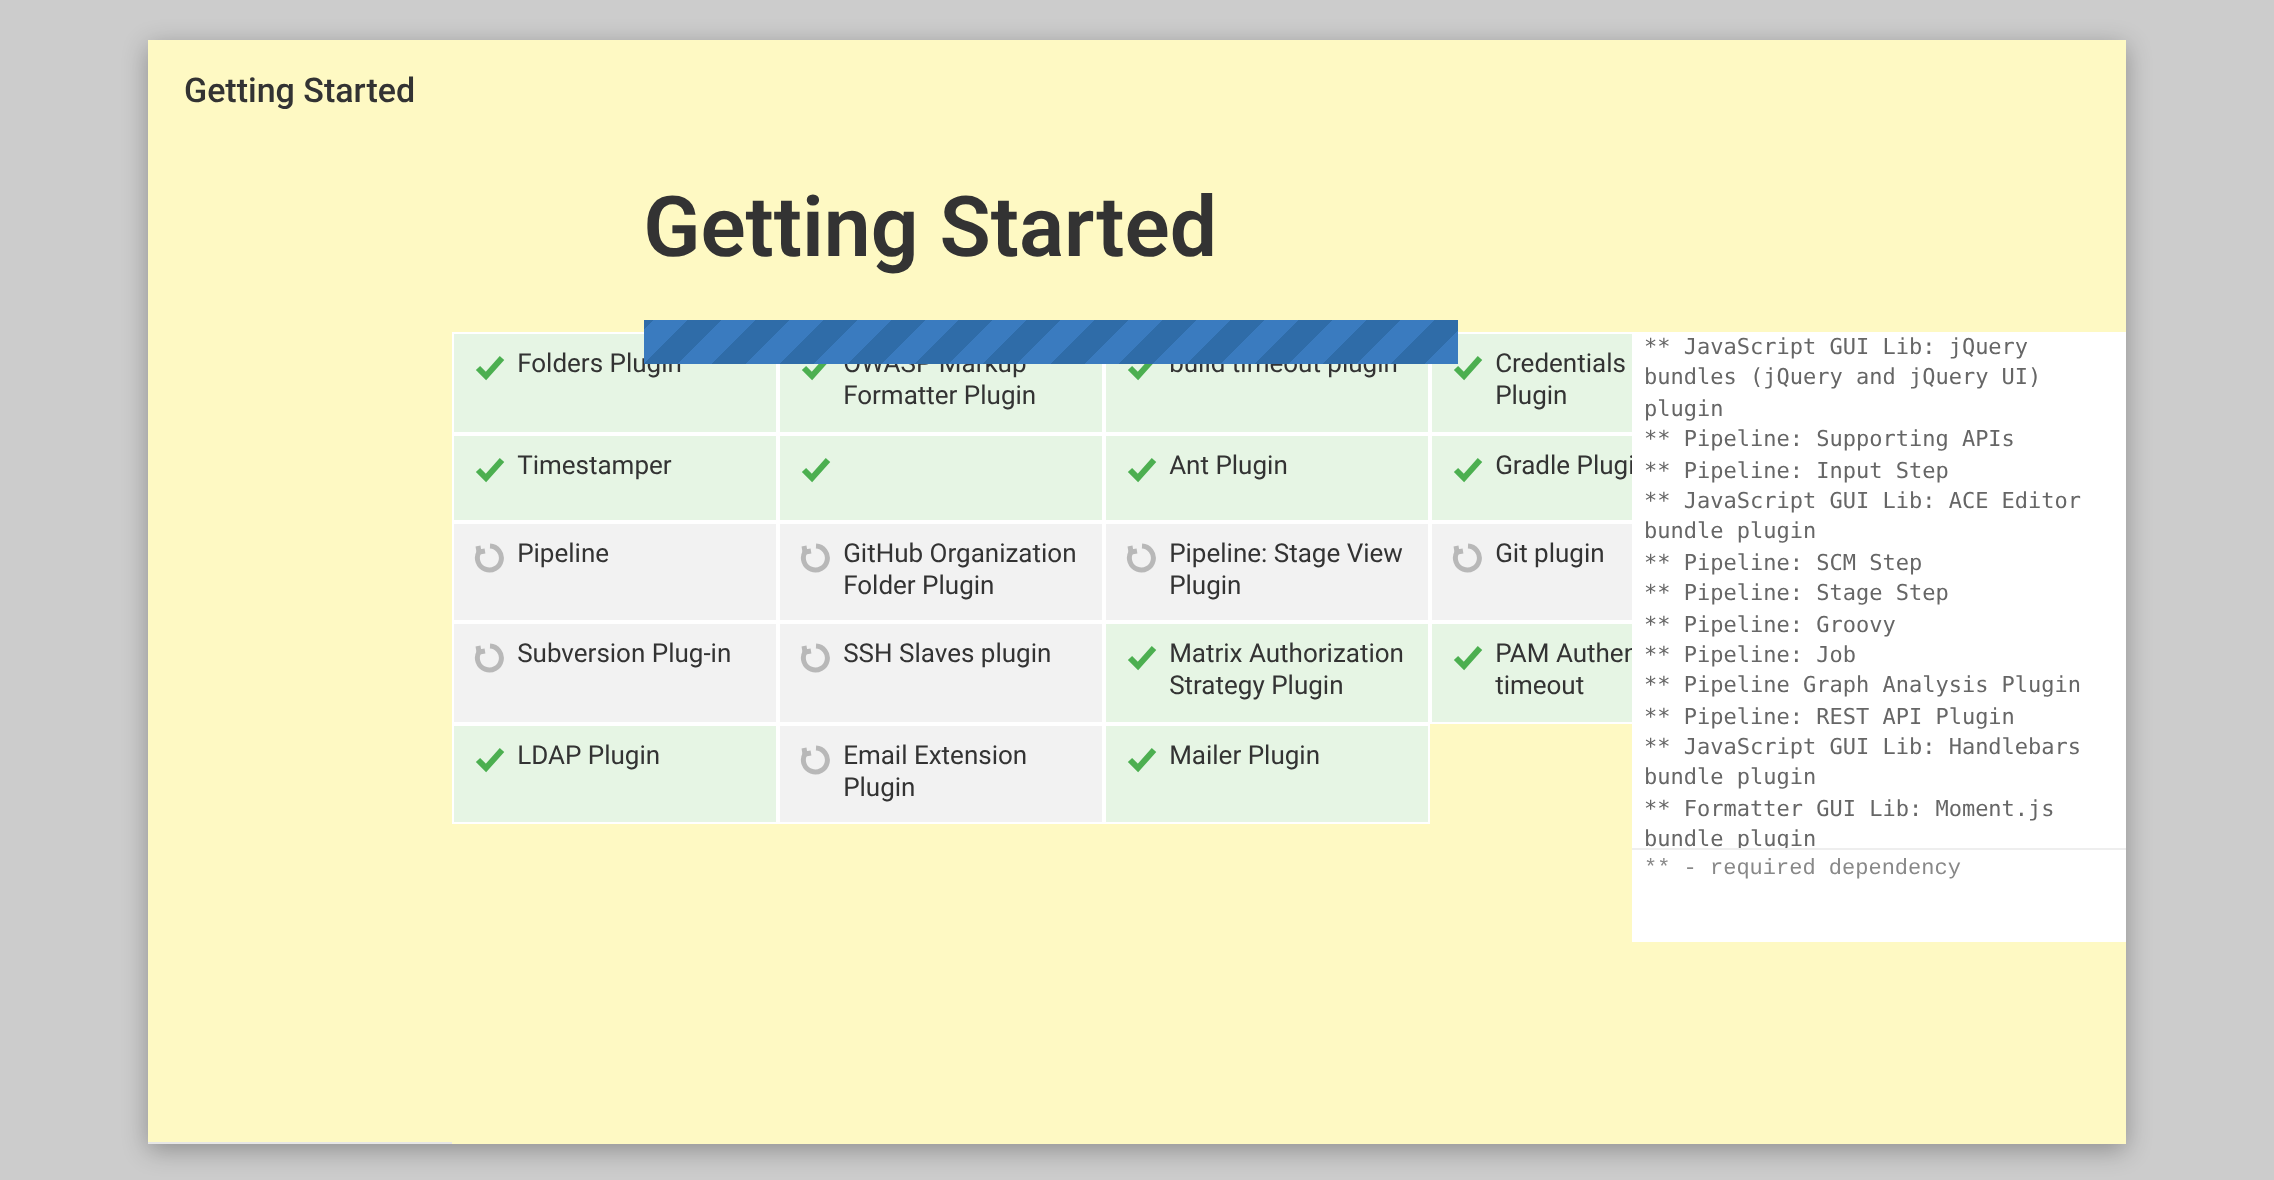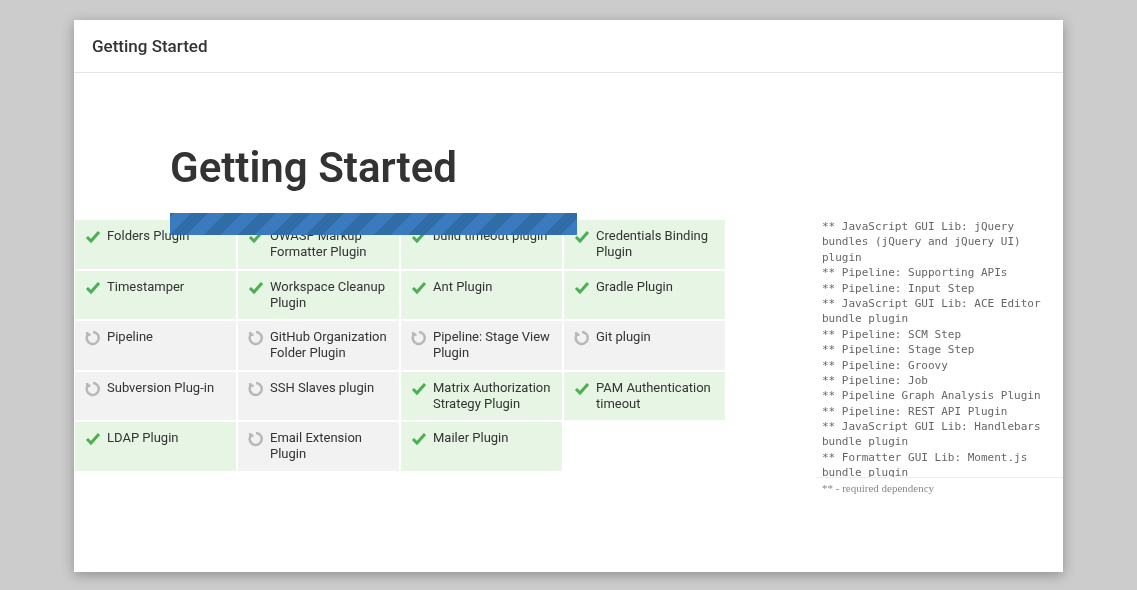--- a/index.html
+++ b/index.html
@@ -1,34 +1,34 @@
 <!DOCTYPE html>
 <html><head>
 <meta charset="utf-8">
 <style>
 * { box-sizing: border-box; margin: 0; padding: 0; }
 body { background: #cccccc; font-family: -apple-system, BlinkMacSystemFont, "Segoe UI", Roboto, Helvetica, Arial, sans-serif; width: 1137px; height: 590px; overflow: hidden; }
-.modal { position: absolute; left: 74px; top: 20px; width: 989px; height: 552px; background: #ffffff; box-shadow: 0 3px 12px rgba(0,0,0,0.3); display: flex; flex-direction: column; }
+.modal { position: absolute; left: 74px; top: 20px; width: 989px; height: 552px; background: #fef9c3; box-shadow: 0 3px 12px rgba(0,0,0,0.3); display: flex; flex-direction: row; }
 .modal-header { padding: 16px 18px; border-bottom: 1px solid #e6e6e6; font-size: 17px; font-weight: 500; color: #333; }
 .modal-body { flex: 1; position: relative; overflow: hidden; }
 .big-title { position: absolute; left: 96px; top: 70px; font-size: 42px; font-weight: 600; color: #333; z-index: 5; }
 .progress-bar { position: absolute; left: 96px; top: 140px; height: 22px; background: repeating-linear-gradient(-45deg, #3a7bbf 0 12px, #2f6ca8 12px 24px); z-index: 3; }
 .plugin-area { position: absolute; left: 0; top: 146px; width: 740px; }
 .plugin-panel { display: flex; flex-wrap: wrap; }
 .plugin-item { width: 163px; min-height: 44px; display: flex; align-items: flex-start; padding: 8px 8px 8px 10px; border: 1px solid #fff; font-size: 13px; color: #333; }
 .plugin-item.success { background: #e6f5e4; }
 .plugin-item.pending { background: #f2f2f2; }
 .plugin-icon { flex-shrink: 0; width: 16px; height: 16px; margin-right: 6px; margin-top: 1px; }
 .plugin-label { line-height: 1.25; }
 .check-svg { fill: none; stroke: #4caf50; stroke-width: 3; }
 .spin-svg { fill: none; stroke: #b8b8b8; stroke-width: 2.5; }
 .log-panel { position: absolute; right: 0; top: 146px; width: 247px; height: 305px; overflow-y: scroll; font-family: Menlo, Consolas, monospace; font-size: 11px; line-height: 1.4; color: #666; background: #fff; padding: 0 4px 0 4px; }
 .log-line { white-space: pre-wrap; padding: 0 2px; }
 .log-current { background: #e0e0e0; color: #333; }
-.log-legend { position: absolute; right: 0; top: 404px; width: 247px; font-family: Liberation Serif, serif; font-size: 11px; color: #888; padding: 4px 6px; border-top: 1px solid #eee; background: #fff; }
+.log-legend { position: absolute; right: 0; top: 404px; width: 247px; font-family: Liberation Mono, monospace; font-size: 11px; color: #888; padding: 4px 6px; border-top: 1px solid #eee; background: #fff; }
 .footer { position: absolute; left: 0; bottom: 0; width: 100%; padding: 12px 18px; font-size: 13px; color: #888; }
 </style>
 </head>
 <body>
 
 <div class="modal">
   <div class="modal-header">Getting Started</div>
   <div class="modal-body">
     <div class="big-title">Getting Started</div>
     <div class="progress-bar" style="width: 407px;"></div>
@@ -62,21 +62,20 @@
           <div class="plugin-item success">
             <svg class="plugin-icon" viewBox="0 0 16 16">
               <polyline class="check-svg" points="2,8 6,12 14,3"></polyline>
             </svg>
             <span class="plugin-label">Timestamper</span>
           </div>
           <div class="plugin-item success">
             <svg class="plugin-icon" viewBox="0 0 16 16">
               <polyline class="check-svg" points="2,8 6,12 14,3"></polyline>
             </svg>
-            <span class="plugin-label">Workspace Cleanup Plugin</span>
           </div>
           <div class="plugin-item success">
             <svg class="plugin-icon" viewBox="0 0 16 16">
               <polyline class="check-svg" points="2,8 6,12 14,3"></polyline>
             </svg>
             <span class="plugin-label">Ant Plugin</span>
           </div>
           <div class="plugin-item success">
             <svg class="plugin-icon" viewBox="0 0 16 16">
               <polyline class="check-svg" points="2,8 6,12 14,3"></polyline>

